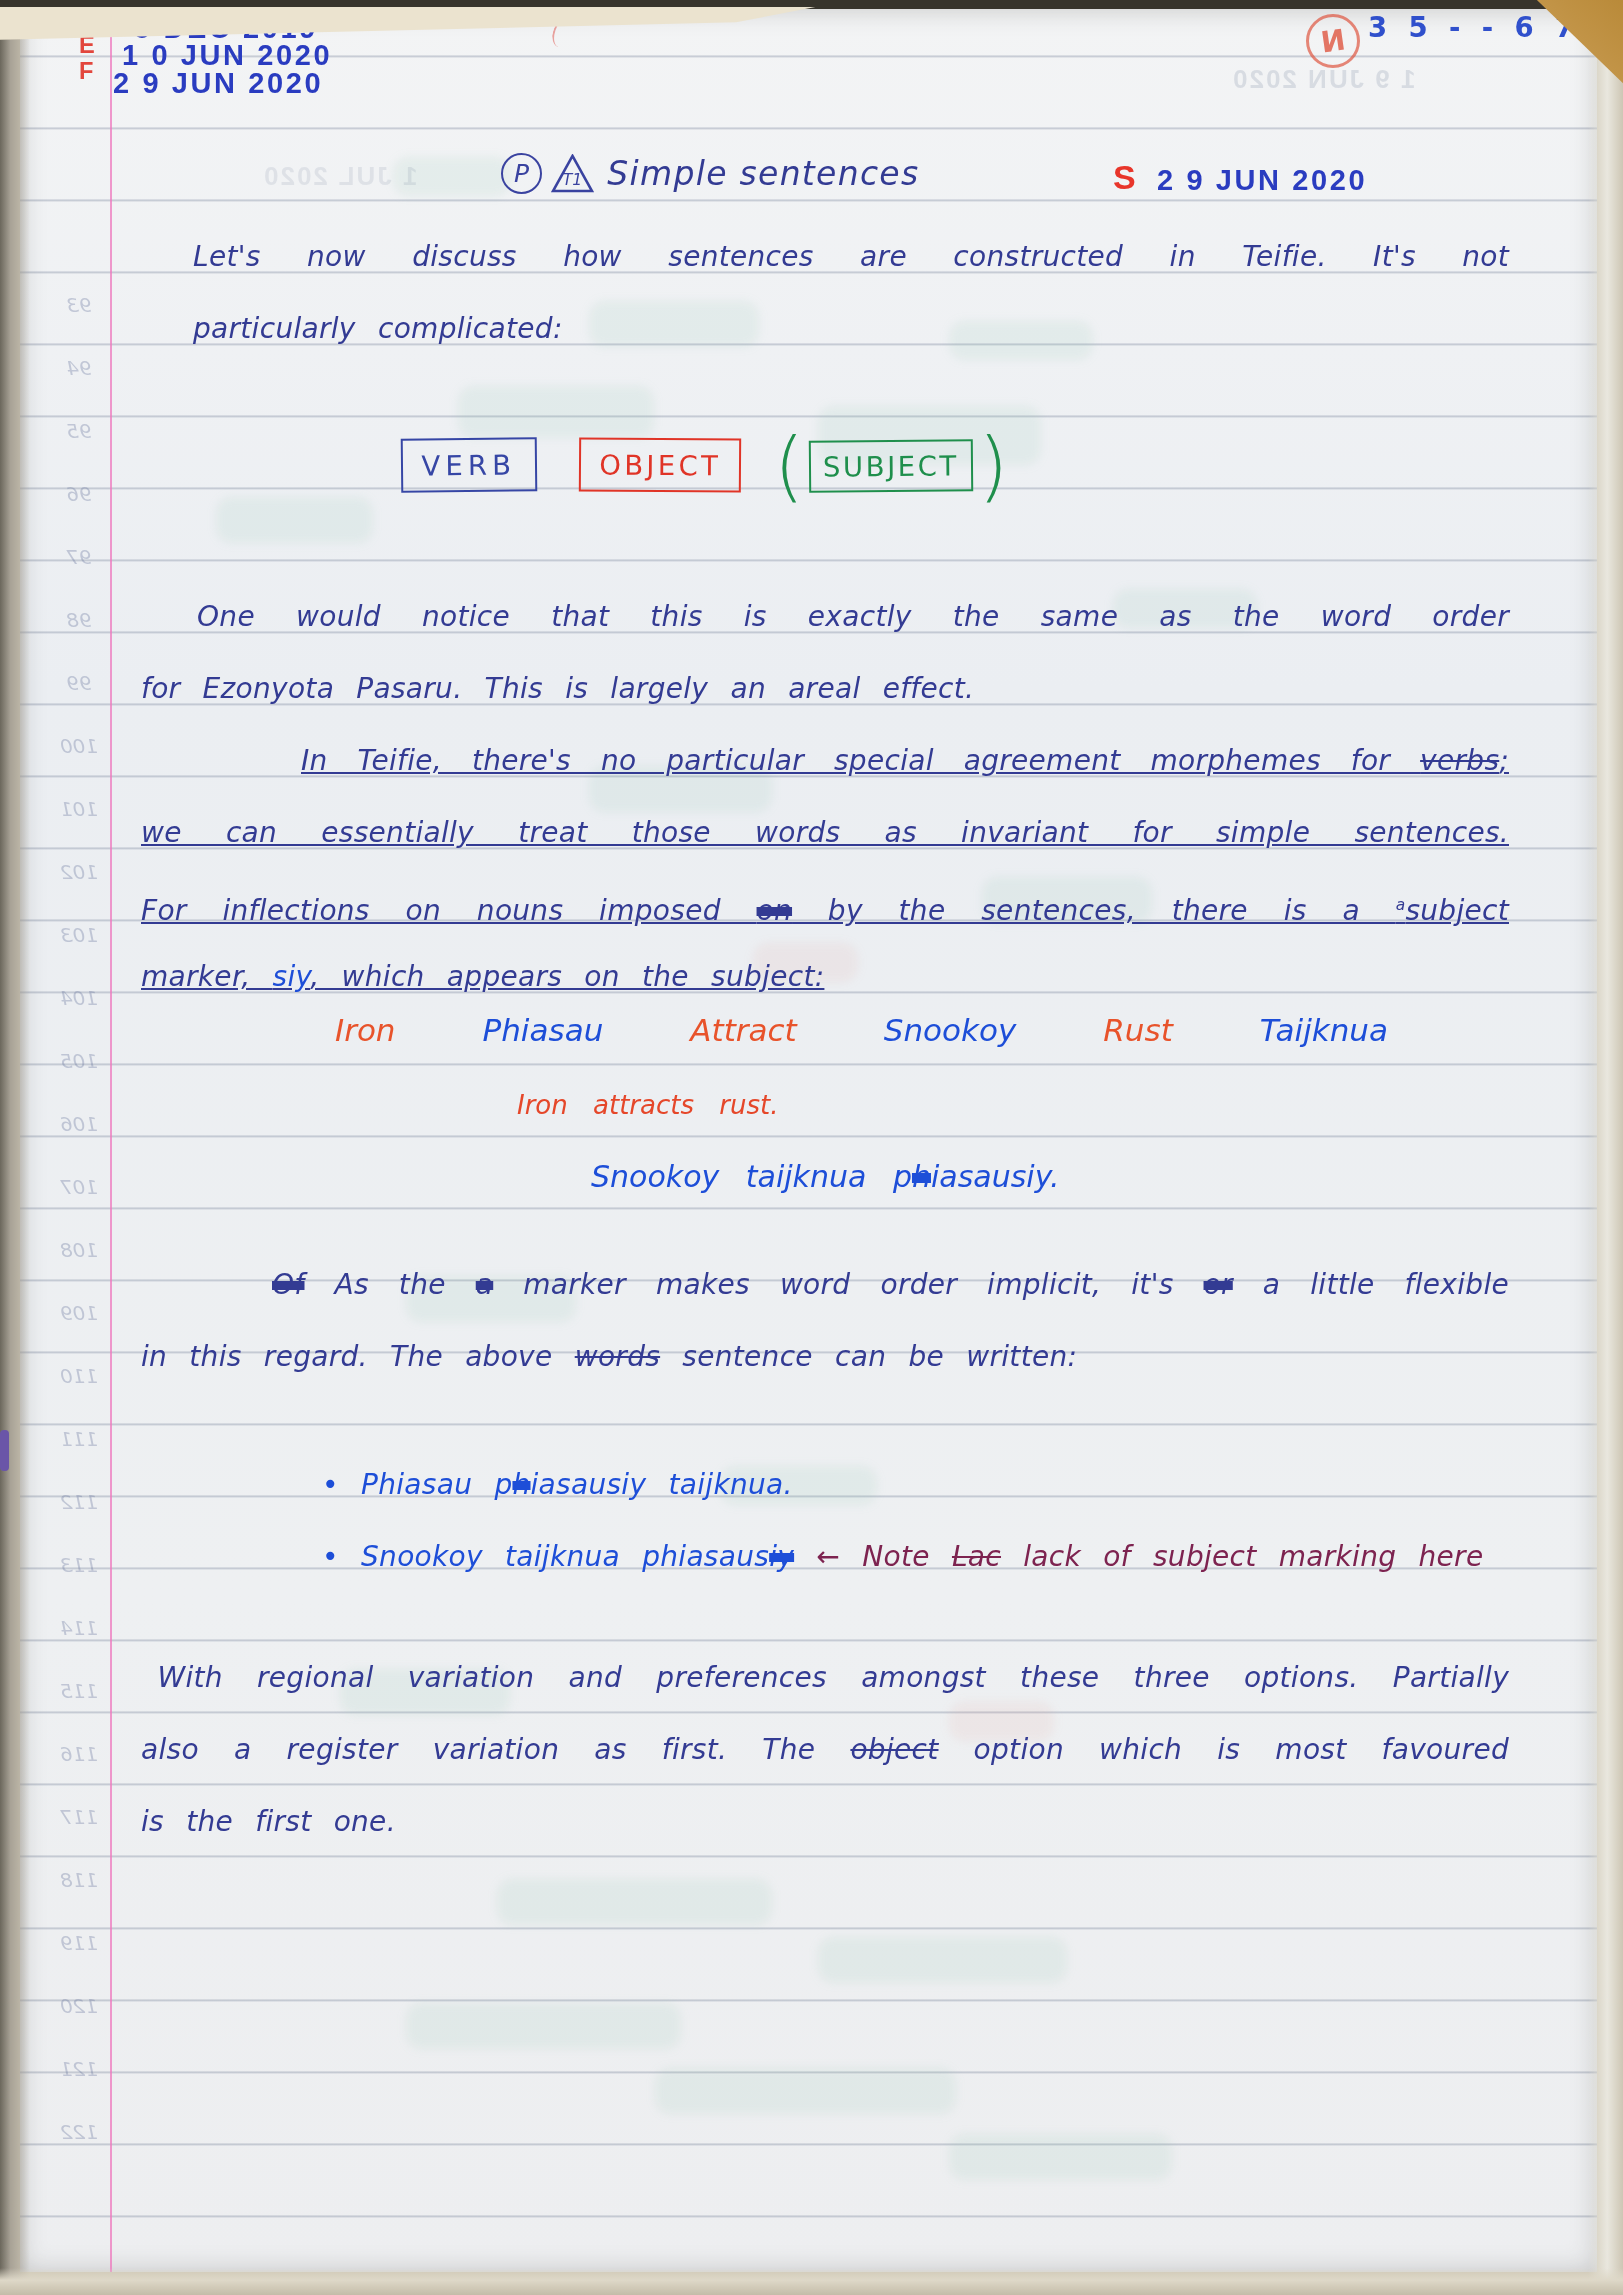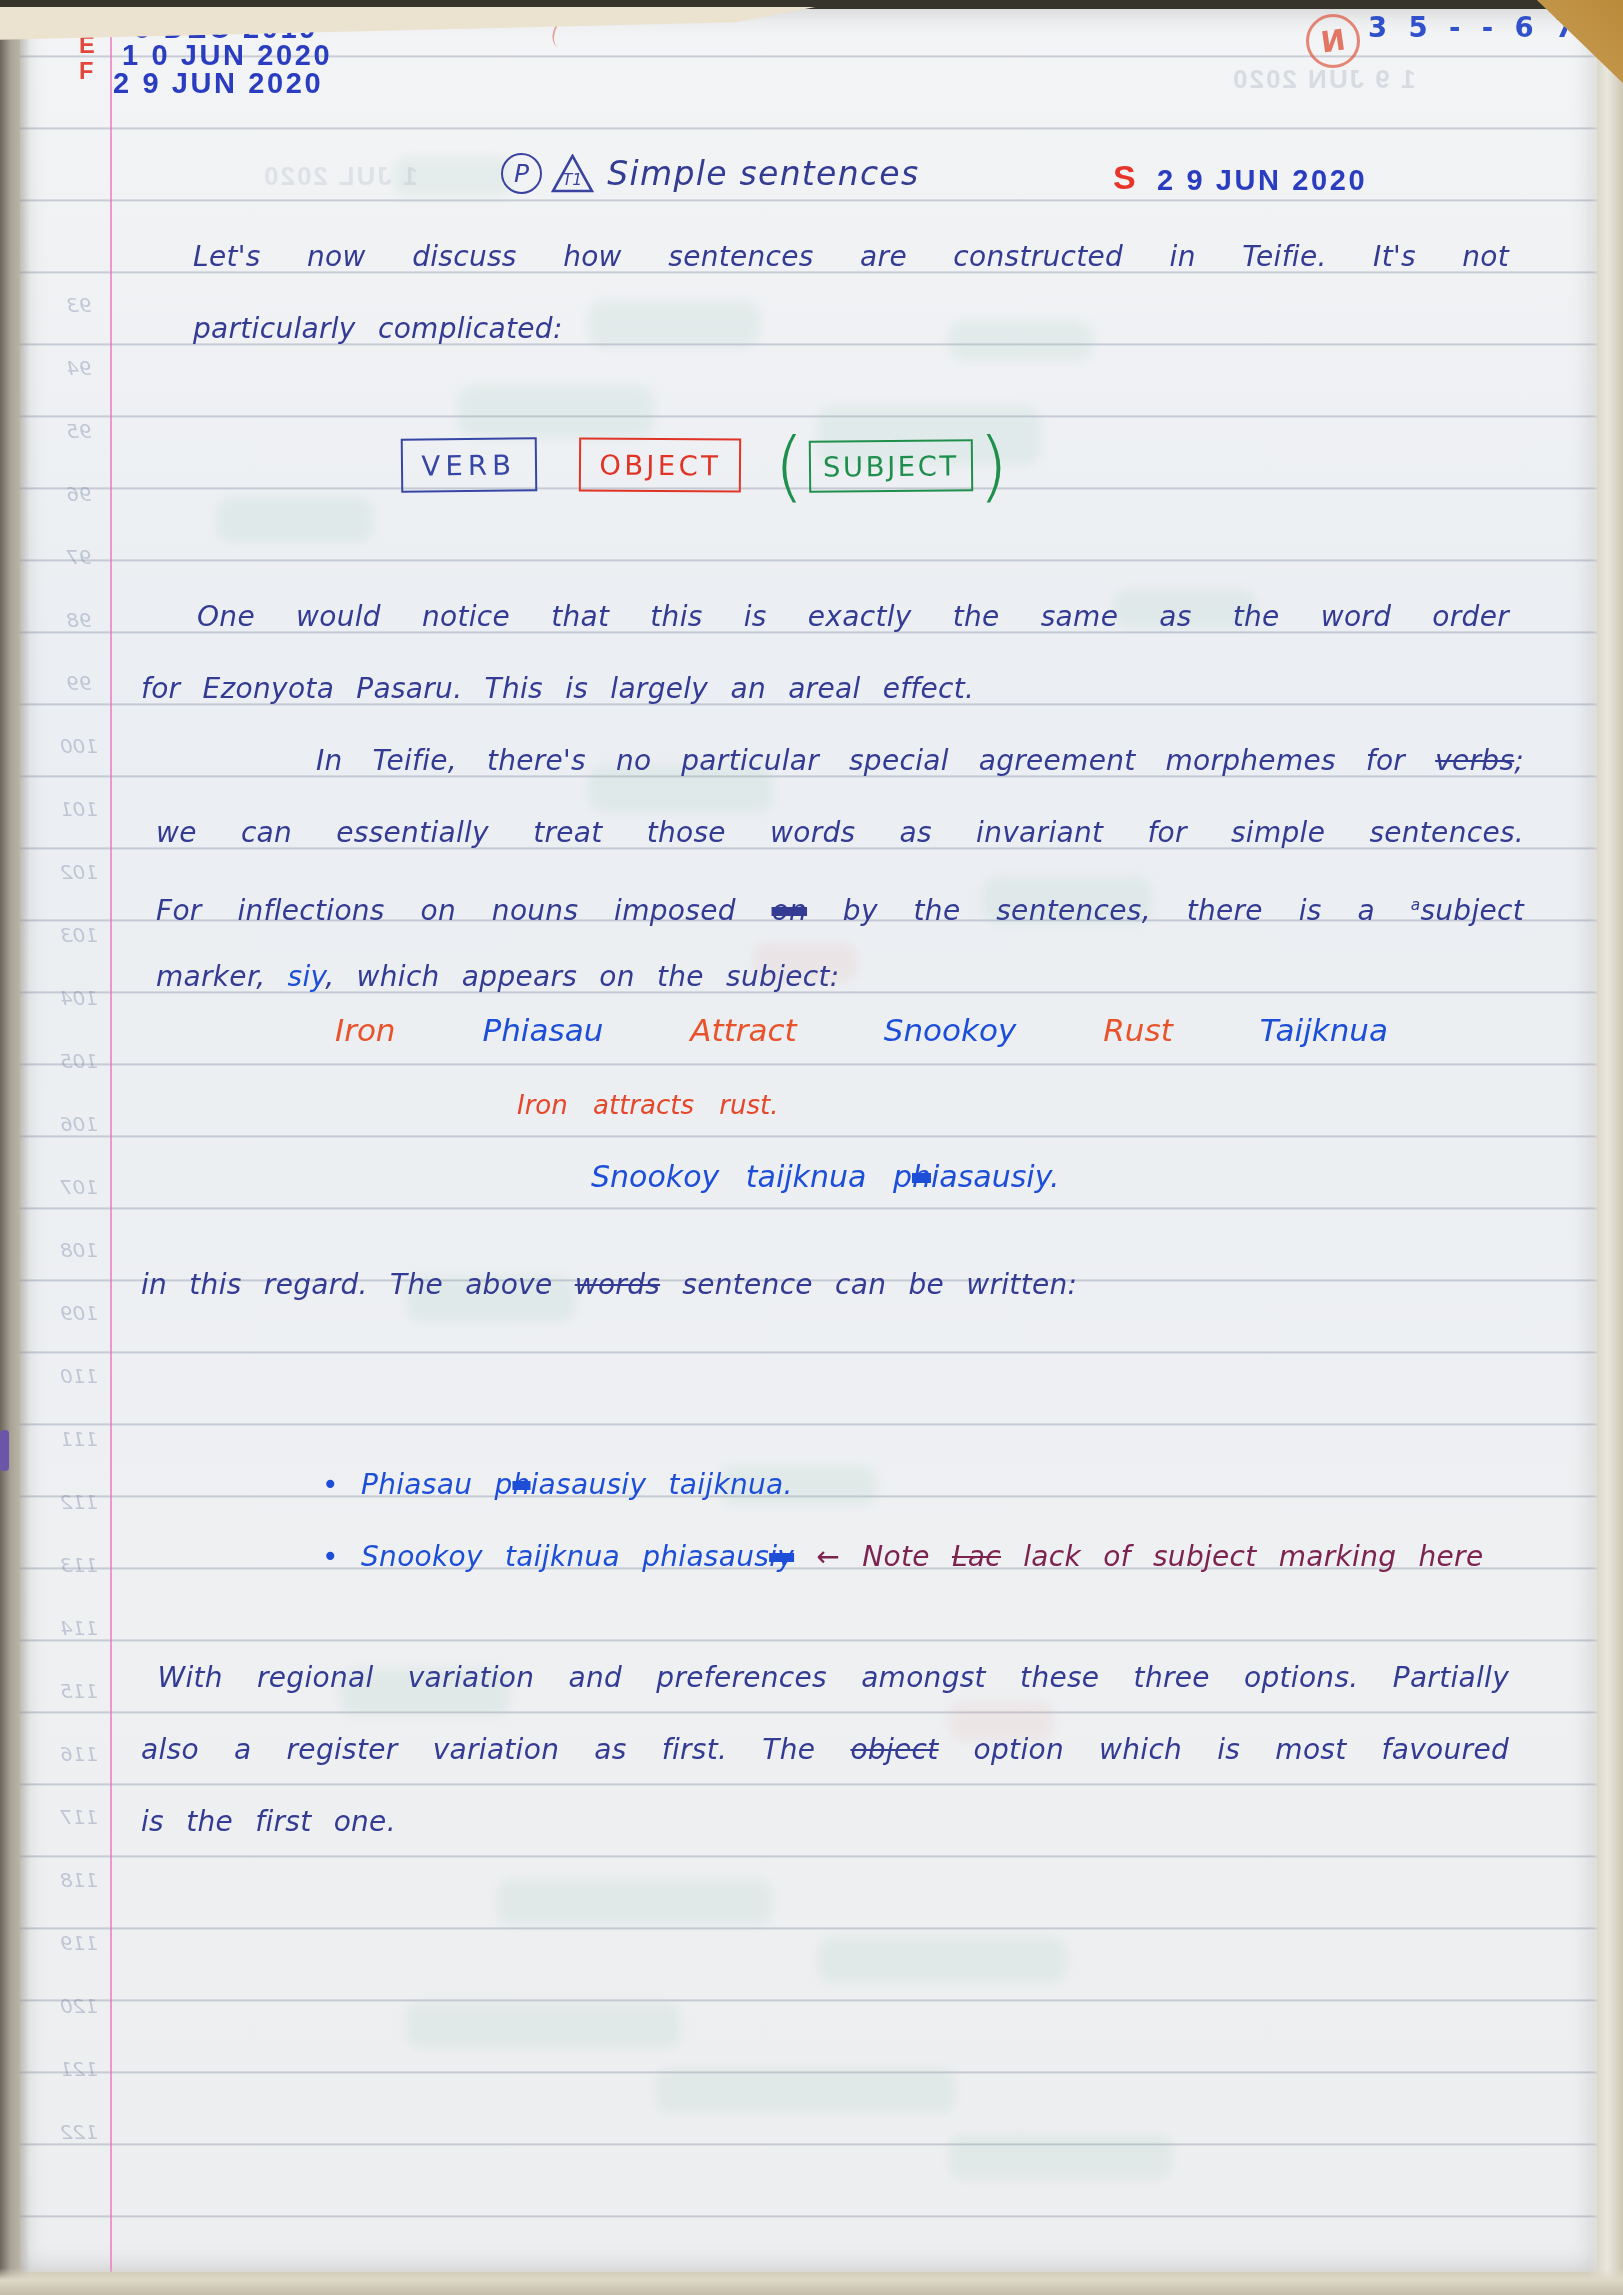--- a/index.html
+++ b/index.html
@@ -49,21 +49,21 @@
   .hand-line{height:72px;line-height:72px;text-align:justify;text-align-last:justify;white-space:nowrap;}
   .hand-line.last{text-align-last:left;}
   .ink-green{color:#1d4ed8;}
   .ink-orange{color:#e8532b;}
   .ink-maroon{color:#7d2350;}
   .strike{text-decoration:line-through;text-decoration-thickness:2px;}
   .scrib{text-decoration:line-through;text-decoration-thickness:.32em;}
   .sup{vertical-align:super;font-size:.55em;}
   .para1{left:193px;top:221px;width:1316px;}
   .para2{left:141px;top:581px;width:1368px;}
-  .para3{left:156px;top:725px;width:1368px;}
+  .para3{left:141px;top:725px;width:1368px;text-decoration:underline;}
   .para4{left:141px;top:1249px;width:1368px;}
   .para5{left:141px;top:1642px;width:1368px;}
   .bullets{left:322px;top:1449px;width:1198px;}
   
   .boxes{left:401px;top:427px;display:flex;align-items:center;z-index:3;}
   .vbox,.obox,.sbox{font-size:27.5px;padding:9.2px 18.3px;white-space:nowrap;}
   .vbox{border:2.6px solid #3646a5;color:#3646a5;letter-spacing:5.2px;transform:rotate(-.6deg);}
   .obox{border:2.6px solid #e03427;color:#e03427;letter-spacing:3.3px;margin-left:42px;transform:rotate(.4deg);}
   .sgroup{margin-left:33px;display:flex;align-items:center;color:#1f8f4c;}
   .paren{font-size:77px;font-weight:200;line-height:1;color:#1f8f4c;}
@@ -215,20 +215,21 @@
       <span class="ink-green">Phiasau</span>
       <span class="ink-orange">Attract</span>
       <span class="ink-green">Snookoy</span>
       <span class="ink-orange">Rust</span>
       <span class="ink-green">Taijknua</span>
     </div>
   <div class="abs ex-red">Iron attracts rust.</div>
   <div class="abs ex-green"><span class="ink-green">Snookoy taijknua p</span><span class="ink-green scrib">h</span><span class="ink-green">iasausiy.</span></div>
 
   <div class="abs hand para4">
+      <div class="hand-line" style="text-indent: 131px;"><span class="scrib">Of</span><span> As the </span><span class="scrib">a</span><span> marker makes word order implicit, it's </span><span class="scrib">or</span><span> a little flexible</span></div>
       <div class="hand-line last"><span>in this regard.  The above </span><span class="strike">words</span><span> sentence can be written:</span></div>
     </div>
   <div class="abs hand bullets">
       <div class="hand-line last"><span class="ink-green">•  </span><span class="ink-green">Phiasau p</span><span class="ink-green scrib">h</span><span class="ink-green">iasausiy taijknua.</span></div>
       <div class="hand-line last"><span class="ink-green">•  </span><span class="ink-green">Snookoy taijknua phiasaus</span><span class="ink-green scrib">iy</span><span class="ink-maroon">  </span><span class="ink-maroon">←</span><span class="ink-maroon"> Note  </span><span class="ink-maroon strike">Lac</span><span class="ink-maroon">  lack of  subject marking  here</span></div>
     </div>
   <div class="abs hand para5">
       <div class="hand-line" style="text-indent: 16.4px;"><span>With regional variation and preferences amongst these three options. Partially</span></div>
       <div class="hand-line"><span>also a register variation as first. The </span><span class="strike">object</span><span> option which is most favoured</span></div>
       <div class="hand-line last"><span>is the  first  one.</span></div>

